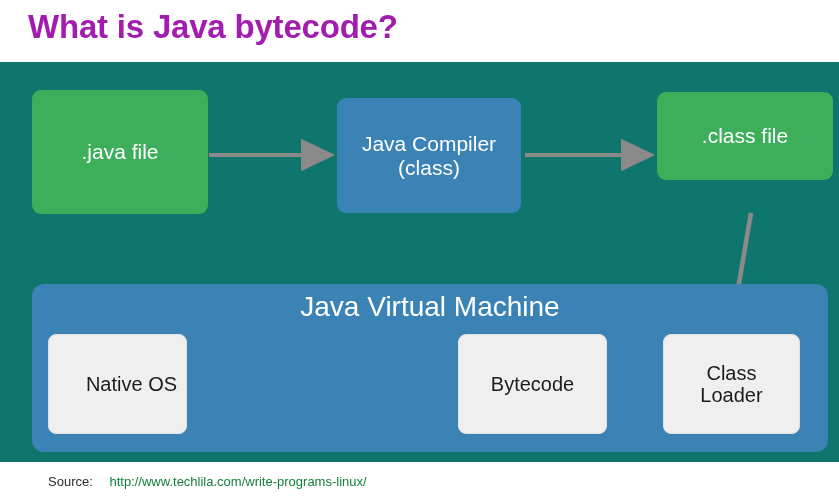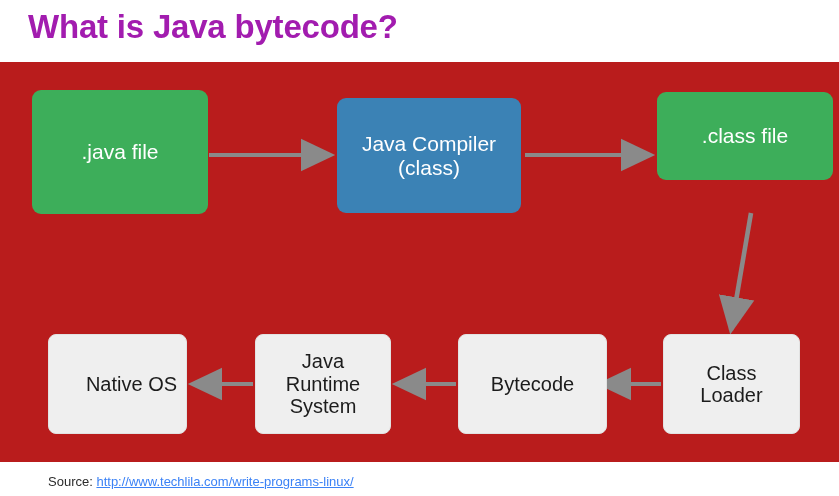--- a/index.html
+++ b/index.html
@@ -28,21 +28,21 @@
     white-space: nowrap;
   }
 
   
   #diagram {
     position: absolute;
     left: 0;
     top: 62px;
     width: 839px;
     height: 400px;
-    background: #b91c1c;
+    background: #0f766e;
   }
 
   .node {
     position: absolute;
     box-sizing: border-box;
     display: flex;
     align-items: center;
     justify-content: center;
     text-align: center;
     border-radius: 9px;
@@ -104,22 +104,22 @@
   #footer {
     position: absolute;
     left: 8px;
     top: 474px;
     font-size: 13px;
     color: #2b2b2b;
     white-space: nowrap;
   }
   #footer .src-label { color: #2b2b2b; margin-left: 40px; }
   #footer .src-link {
-    color: #3b82f6;
-    text-decoration: underline;
+    color: #15803d;
+    margin-left: 13px;
   }
 </style>
 </head>
 <body>
 
 <div id="slide-title">What is Java bytecode?</div>
 
 <div id="diagram">
 
   <svg id="arrows" viewBox="0 0 839 400" width="839" height="400">
@@ -150,32 +150,28 @@
     <div>
       <div>Java Compiler</div>
       <div>(class)</div>
     </div>
   </div>
 
   <div class="node node-green" style="left:657px; top:30px; width:176px; height:88px;">
     <span>.class file</span>
   </div>
 
+  <div id="jvm-container">
+    <div id="jvm-title">Java Virtual Machine</div>
+  </div>
 
   <div class="node node-gray" style="left:48px; top:272px; width:139px; height:100px;padding-left:28px;">
     <span>Native OS</span>
   </div>
 
-  <div class="node node-gray" style="left:255px; top:272px; width:136px; height:100px;">
-    <div>
-      <div>Java</div>
-      <div>Runtime</div>
-      <div>System</div>
-    </div>
-  </div>
 
   <div class="node node-gray" style="left:458px; top:272px; width:149px; height:100px;">
     <div>
       <div>Bytecode</div>
     </div>
   </div>
 
   <div class="node node-gray" style="left:663px; top:272px; width:137px; height:100px;">
     <div>
       <div>Class</div>

